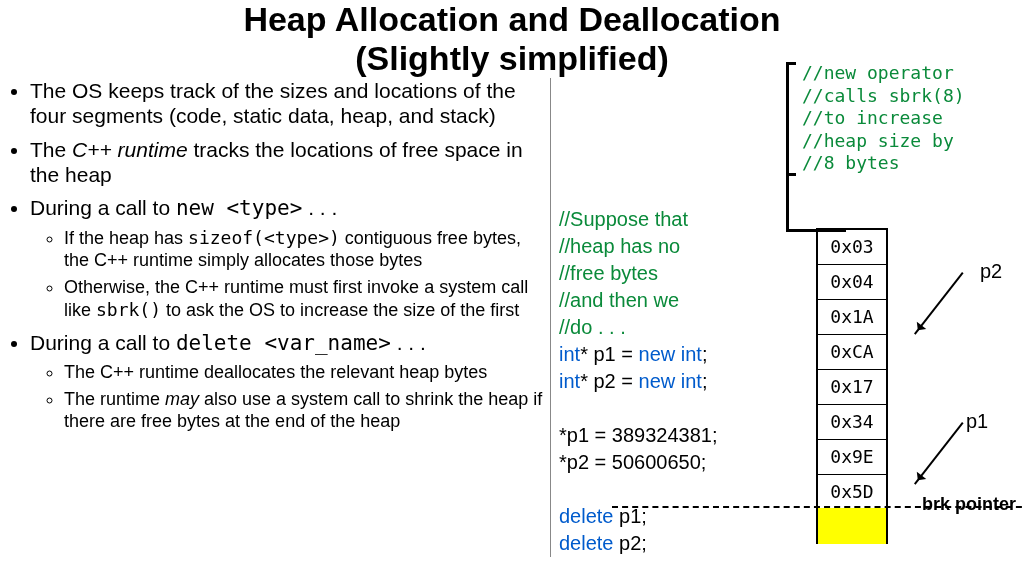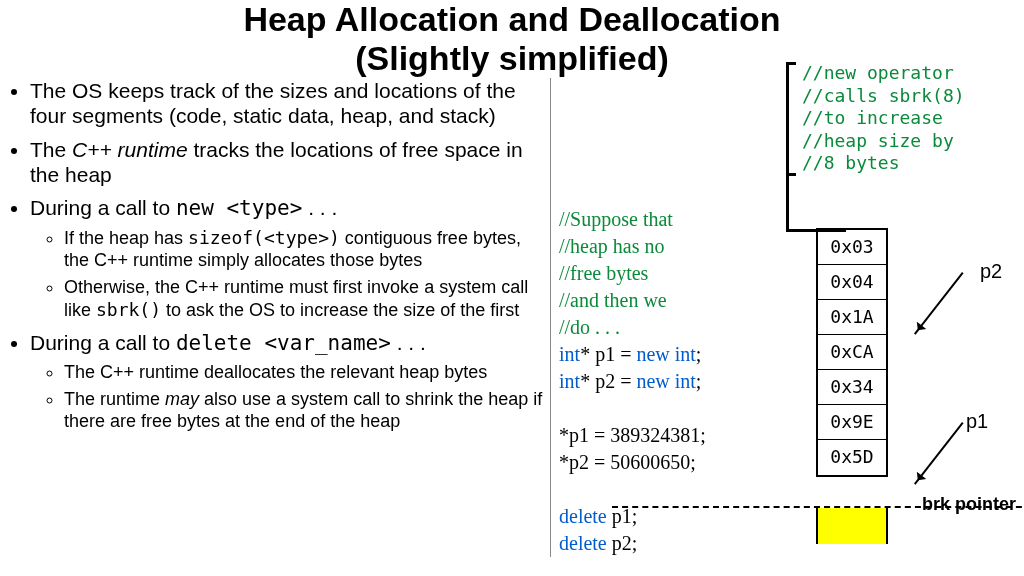--- a/index.html
+++ b/index.html
@@ -35,21 +35,21 @@
   .left li { margin-bottom: 8px; }
   .left ul ul { margin-top: 6px; margin-left: 20px; font-size: 18px; }
   .left ul ul li { margin-bottom: 6px; }
   .mono { font-family: "Consolas","Menlo",monospace; text-align: center; }
   em { font-style: italic; }
   .mid {
     width: 280px; 
     border-left: 1px solid #888;
     padding-left: 8px;
     padding-top: 128px;
-    font-family: Liberation Serif, serif;
+    font-family: Liberation Sans, sans-serif;
     font-size: 20px;
     line-height: 1.35;
     white-space: pre;
     position: relative;
   }
   .green { color: #0a8a3a; }
   .blue  { color: #005bcc; }
   .right {
     position: absolute;
     right: 6px;
@@ -210,20 +210,21 @@
 <span>//calls sbrk(8)</span>
 <span>//to increase</span>
 <span>//heap size by</span>
 <span>//8 bytes</span></div>
 
   <div class="heap-table">
     <div class="cell">0x03</div>
     <div class="cell">0x04</div>
     <div class="cell">0x1A</div>
     <div class="cell">0xCA</div>
+    <div class="cell">0x17</div>
     <div class="cell">0x34</div>
     <div class="cell">0x9E</div>
     <div class="cell">0x5D</div>
   </div>
   <div class="yellow-block"></div>
   <div class="brk-line"></div>
   <div class="brk-label">brk pointer</div>
 
   <div class="ptr-label" style="top:198px; left:188px;text-align:right;">p2</div>
   <div class="arrow p2-arrow"></div>

